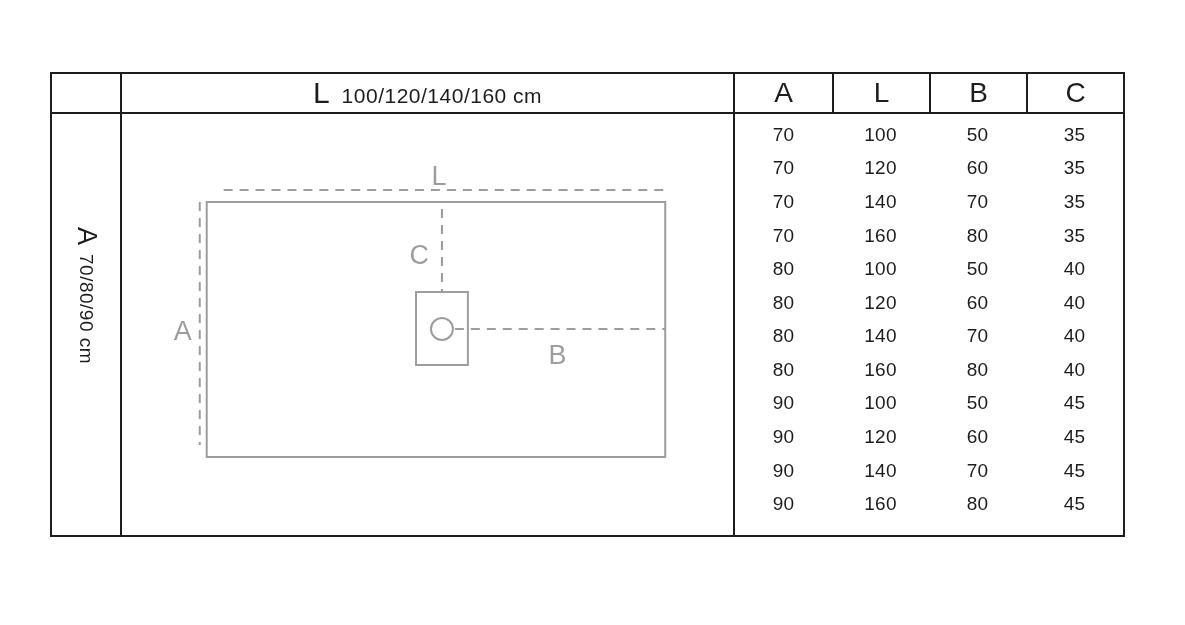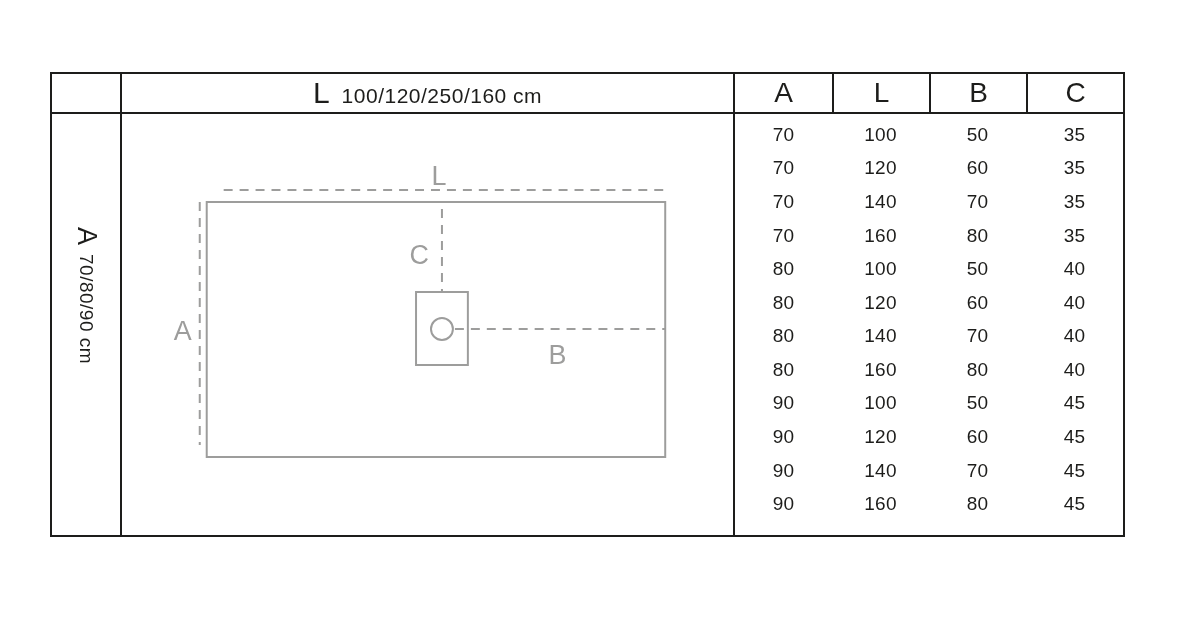--- a/index.html
+++ b/index.html
@@ -55,21 +55,21 @@
 </head>
 <body>
 
 <div class="sheet">
   <div class="grid">
 
     <div class="corner"></div>
 
     <div class="length-header">
       <span class="big">L</span>
-      <span class="small">100/120/250/160 cm</span>
+      <span class="small">100/120/140/160 cm</span>
     </div>
 
     <div class="table-header">
         <div class="th-cell">A</div>
         <div class="th-cell">L</div>
         <div class="th-cell">B</div>
         <div class="th-cell">C</div>
       </div>
 
     <div class="side-label">

